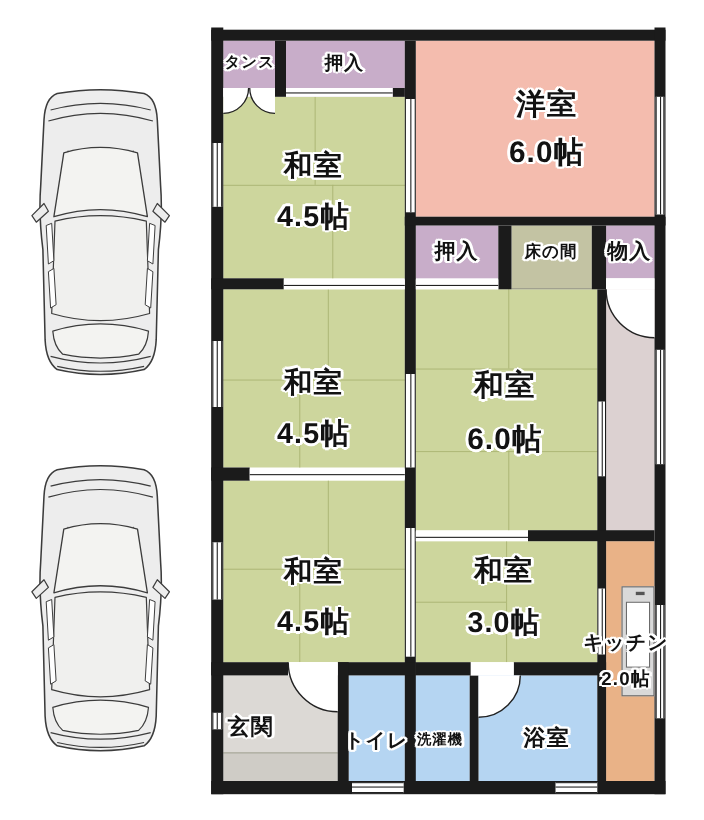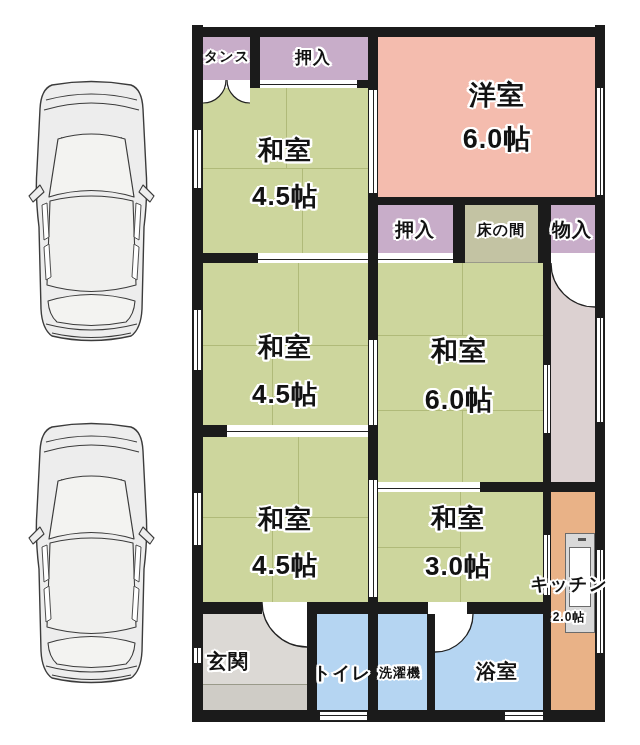--- a/index.html
+++ b/index.html
@@ -185,19 +185,19 @@
   <div class="lbl" style="left:572px;top:229px;font-size:19px;">物入</div>
   <div class="lbl" style="left:285px;top:347px;font-size:26px;">和室</div>
   <div class="lbl" style="left:285px;top:394px;font-size:26px;">4.5帖</div>
   <div class="lbl" style="left:459px;top:351px;font-size:27px;">和室</div>
   <div class="lbl" style="left:459px;top:400px;font-size:27px;">6.0帖</div>
   <div class="lbl" style="left:285px;top:519px;font-size:26px;">和室</div>
   <div class="lbl" style="left:285px;top:565px;font-size:26px;">4.5帖</div>
   <div class="lbl" style="left:458px;top:518px;font-size:26px;">和室</div>
   <div class="lbl" style="left:458px;top:566px;font-size:26px;">3.0帖</div>
   <div class="lbl" style="left:569px;top:584px;font-size:18px;">キッチン</div>
-  <div class="lbl" style="left:569px;top:617px;font-size:12px;">2.0帖</div>
+  <div class="lbl" style="left:569px;top:617px;font-size:17px;">2.0帖</div>
   <div class="lbl" style="left:228px;top:661px;font-size:20px;">玄関</div>
   <div class="lbl" style="left:342px;top:673px;font-size:18px;">トイレ</div>
   <div class="lbl" style="left:400px;top:672px;font-size:13px;">洗濯機</div>
   <div class="lbl" style="left:497px;top:671px;font-size:20px;">浴室</div>
 
 </div>
 
 </body></html>

